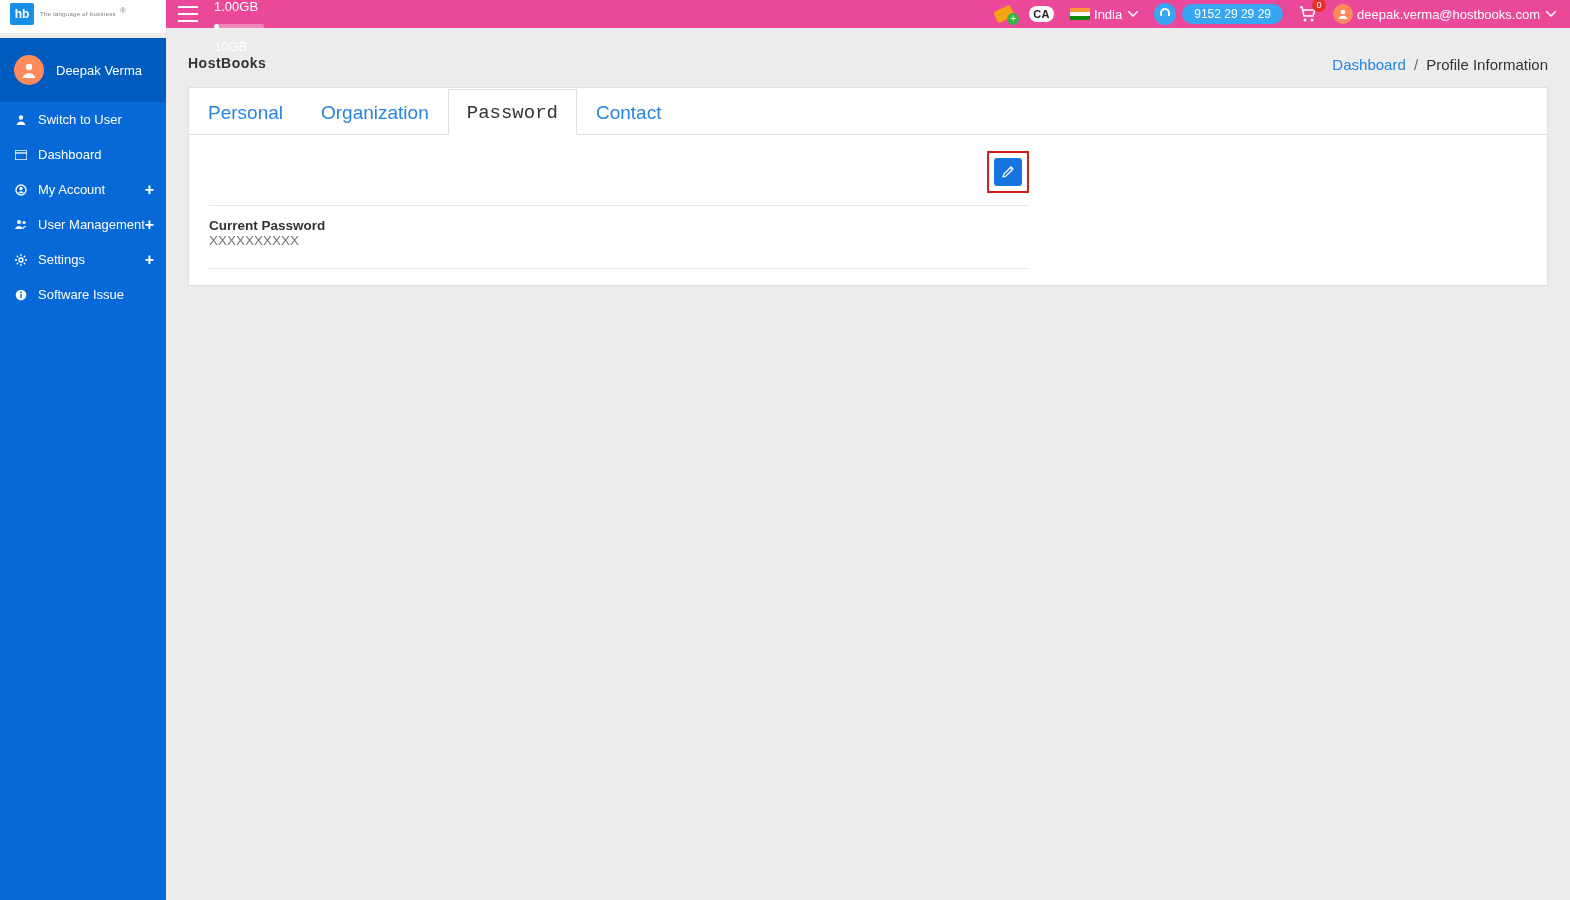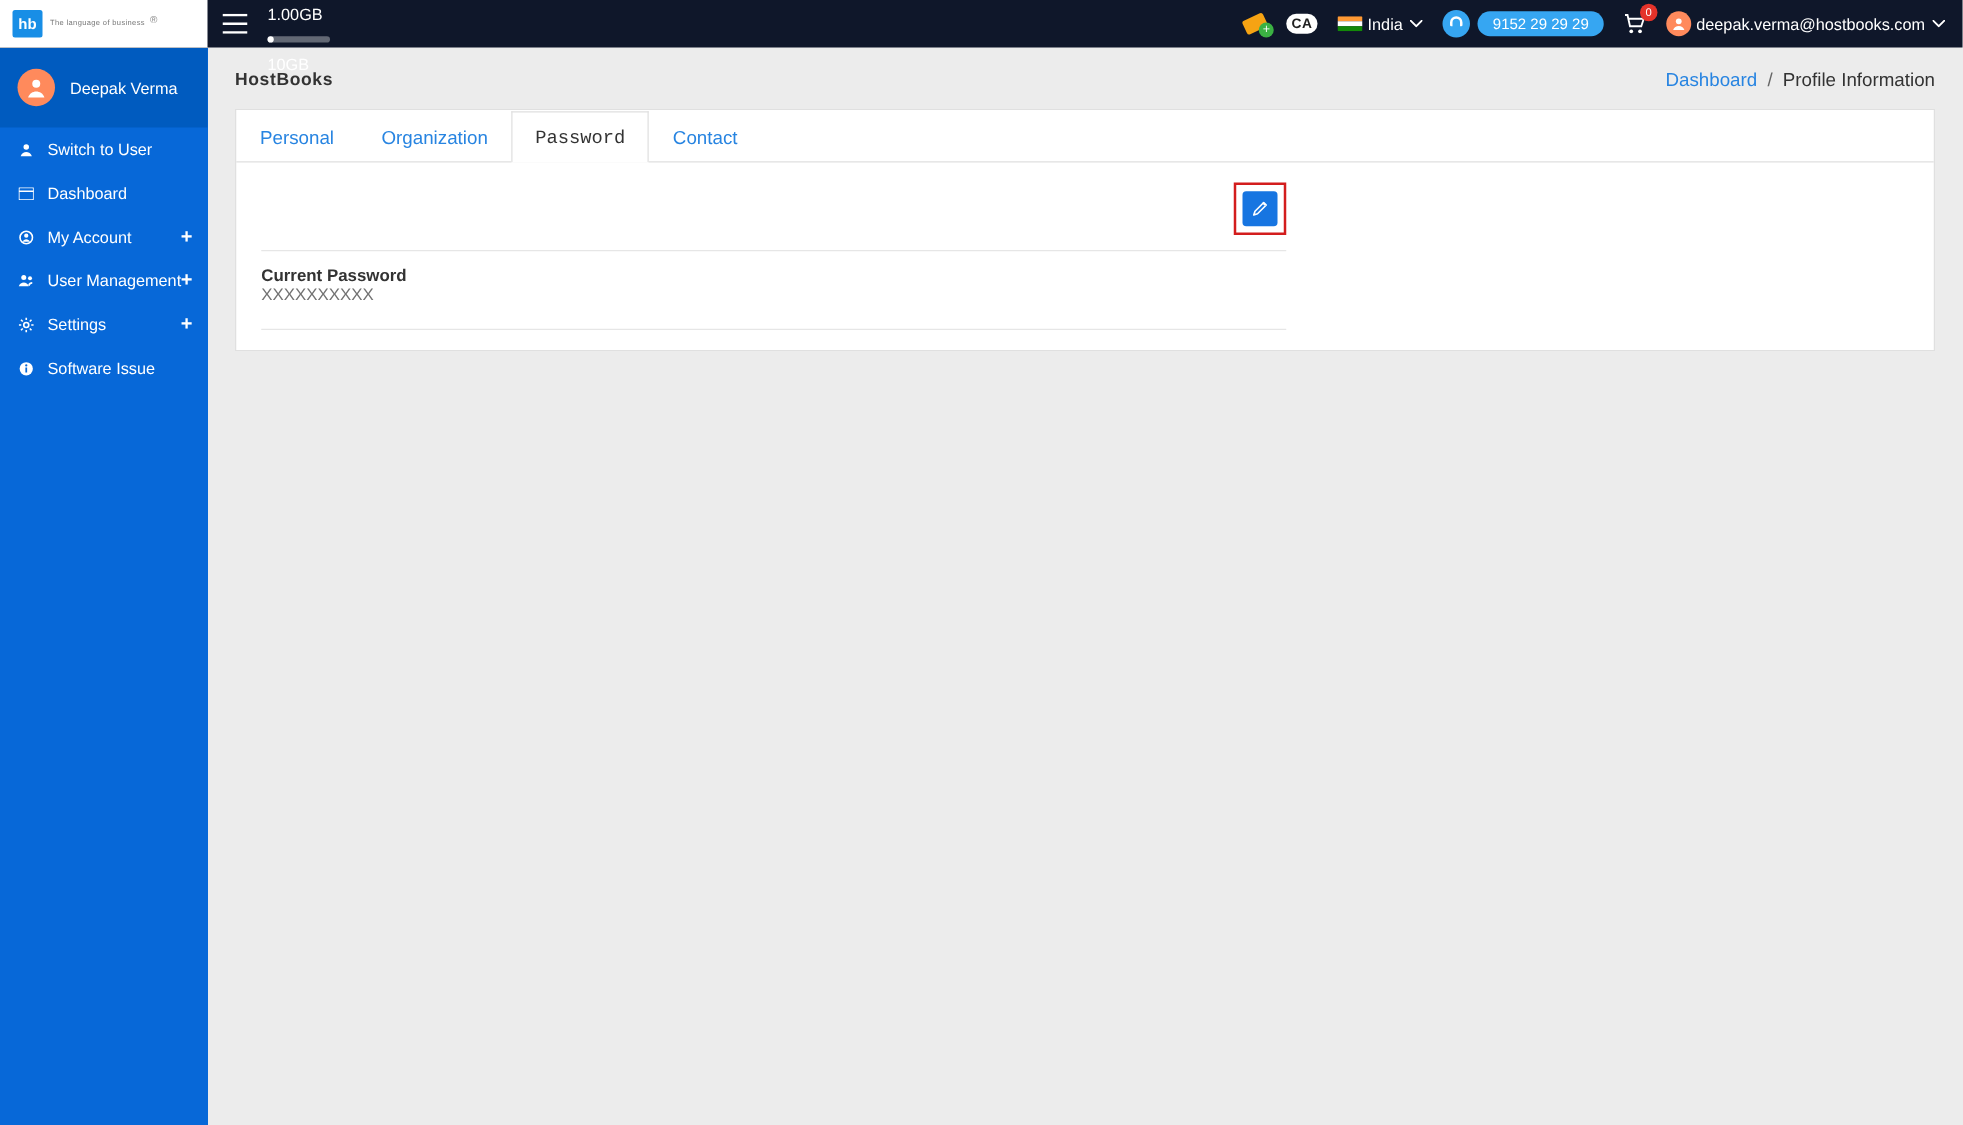--- a/index.html
+++ b/index.html
@@ -1,19 +1,19 @@
 <!DOCTYPE html>
 <html><head>
 <meta charset="utf-8">
 <style>
   * { margin: 0; padding: 0; box-sizing: border-box; }
   body { font-family: Arial, Helvetica, sans-serif; background:#ececec; width:1570px; height:900px; overflow:hidden; color:#333; }
 
   
-  .topbar { position:fixed; top:0; left:0; right:0; height:38px; background:#0f172a; display:flex; align-items:center; padding:0 14px 0 0; z-index:10; }
+  .topbar { position:fixed; top:0; left:0; right:0; height:28px; background:#ec4899; display:flex; align-items:center; padding:0 14px 0 0; z-index:10; }
 
   .logo { width:166px; height:38px; background:#fff; display:flex; align-items:center; padding-left:10px; gap:6px; }
   .logo-badge { width:24px; height:22px; background:#188ee6; color:#fff; font-weight:bold; font-size:12px; display:flex; align-items:center; justify-content:center; border-radius:2px; }
   .logo-text { display:flex; flex-direction:column; line-height:1; }
   .logo-text .main { font-size:14px; font-weight:600; letter-spacing:.5px; color:#333; }
   .logo-text .sub  { font-size:6px; color:#777; letter-spacing:.3px; }
   .logo-r { font-size:8px; color:#888; margin-left:-2px; position:relative; top:-4px; }
 
   .hamburger { color:#fff; font-size:20px; margin:0 16px 0 12px; cursor:pointer; }
 
@@ -58,21 +58,21 @@
 
   
   .main { position:absolute; top:38px; left:166px; right:0; bottom:0; padding:18px 22px; }
   .breadcrumb { font-size:15px; color:#333; margin-bottom:14px;text-align:right; }
   .breadcrumb .link { color:#2784e1; cursor:pointer; }
   .breadcrumb .sep { margin:0 4px; color:#666; }
 
   .card { background:#fff; border:1px solid #e0e0e0; }
 
   .tabs { display:flex; border-bottom:1px solid #e0e0e0; }
-  .tab { padding:12px 18px 10px; font-size:15px; color:#2784e1; cursor:pointer; border:1px solid transparent; border-bottom:none; position:relative; top:1px; }
+  .tab { padding:12px 18px 10px; font-size:19px; color:#2784e1; cursor:pointer; border:1px solid transparent; border-bottom:none; position:relative; top:1px; }
   .tab.active { color:#333; border-color:#e0e0e0; border-bottom:1px solid #fff; background:#fff;font-family:Liberation Mono, monospace; }
 
   .tab-body { padding:16px 20px 16px 20px; }
 
   .edit-row { display:flex; justify-content:flex-end; padding:0 0px 12px; border-bottom:1px solid #e6e6e6; }
   .edit-wrap { border:2px solid #d31d1d; padding:5px; }
   .edit-btn { width:28px; height:28px; background:#1775e1; border-radius:3px; display:flex; align-items:center; justify-content:center; cursor:pointer; }
 
   .field-row { display:flex; padding:12px 0 20px; border-bottom:1px solid #e6e6e6; font-size:13.5px; max-width:820px;flex-direction:column; }
   .field-label { width:350px; color:#333; font-weight:600; }

